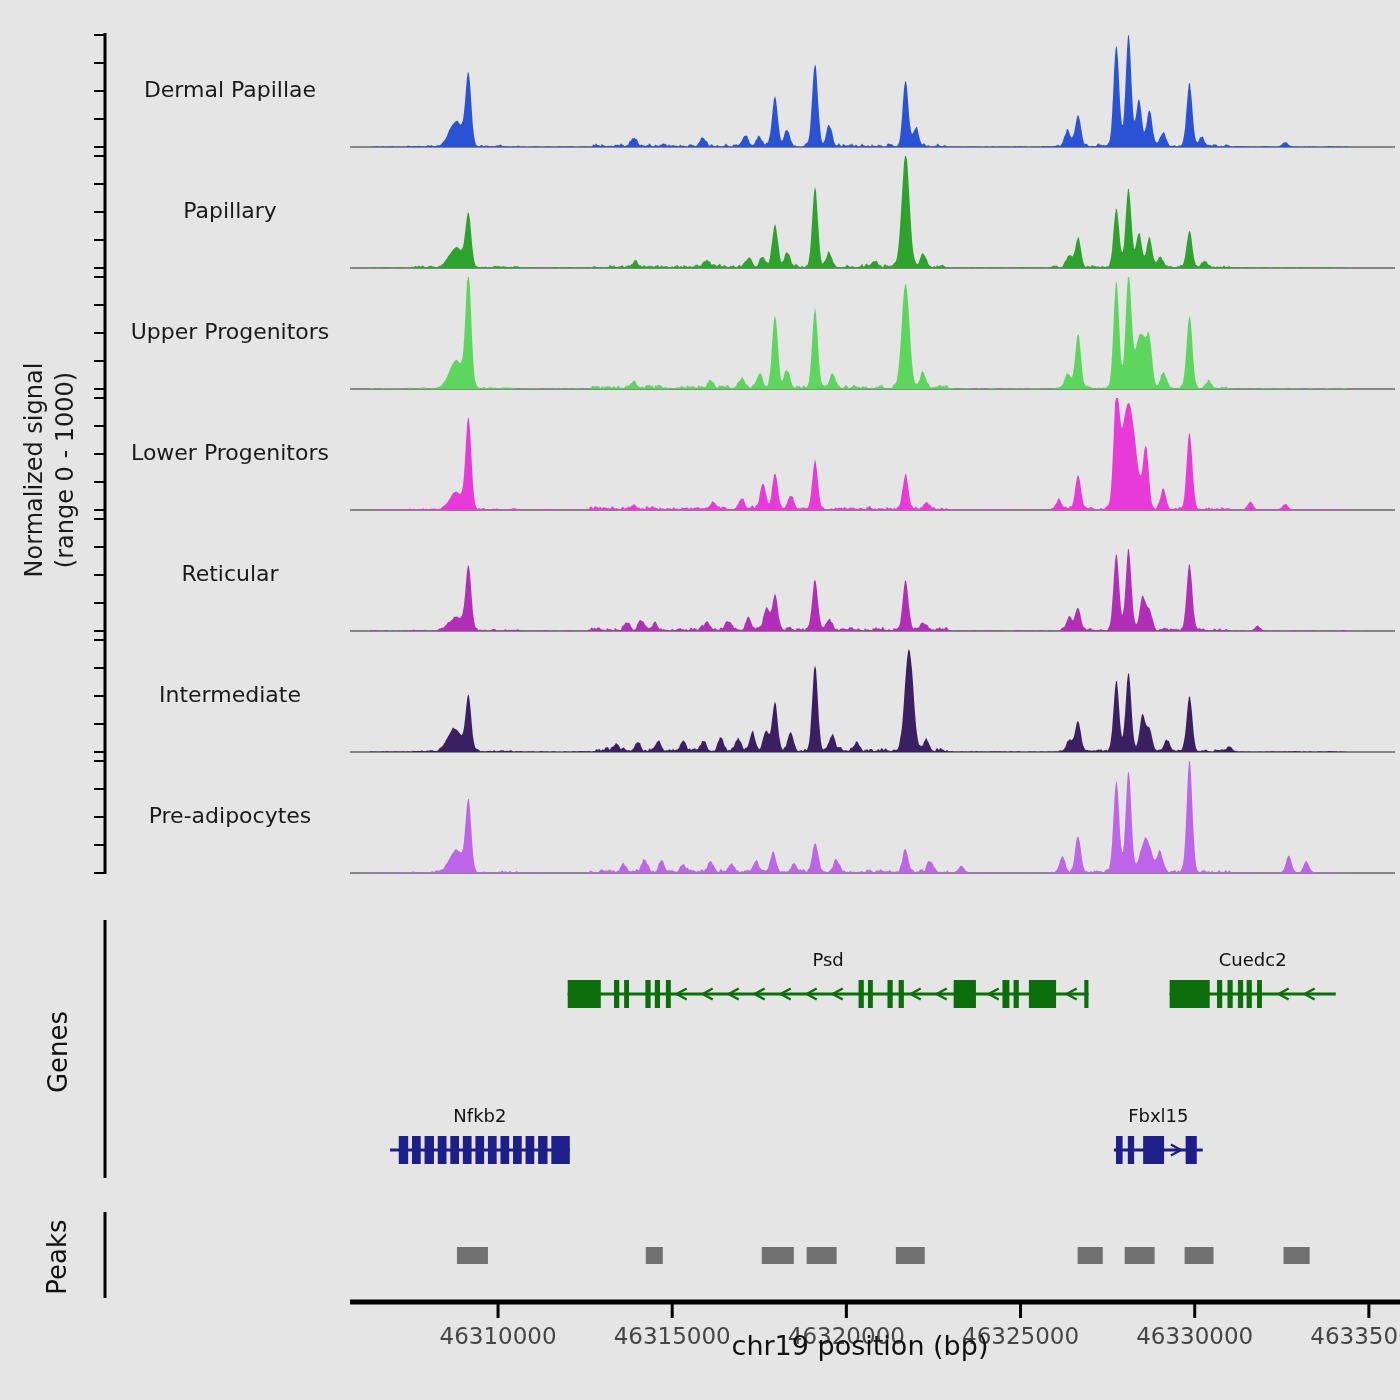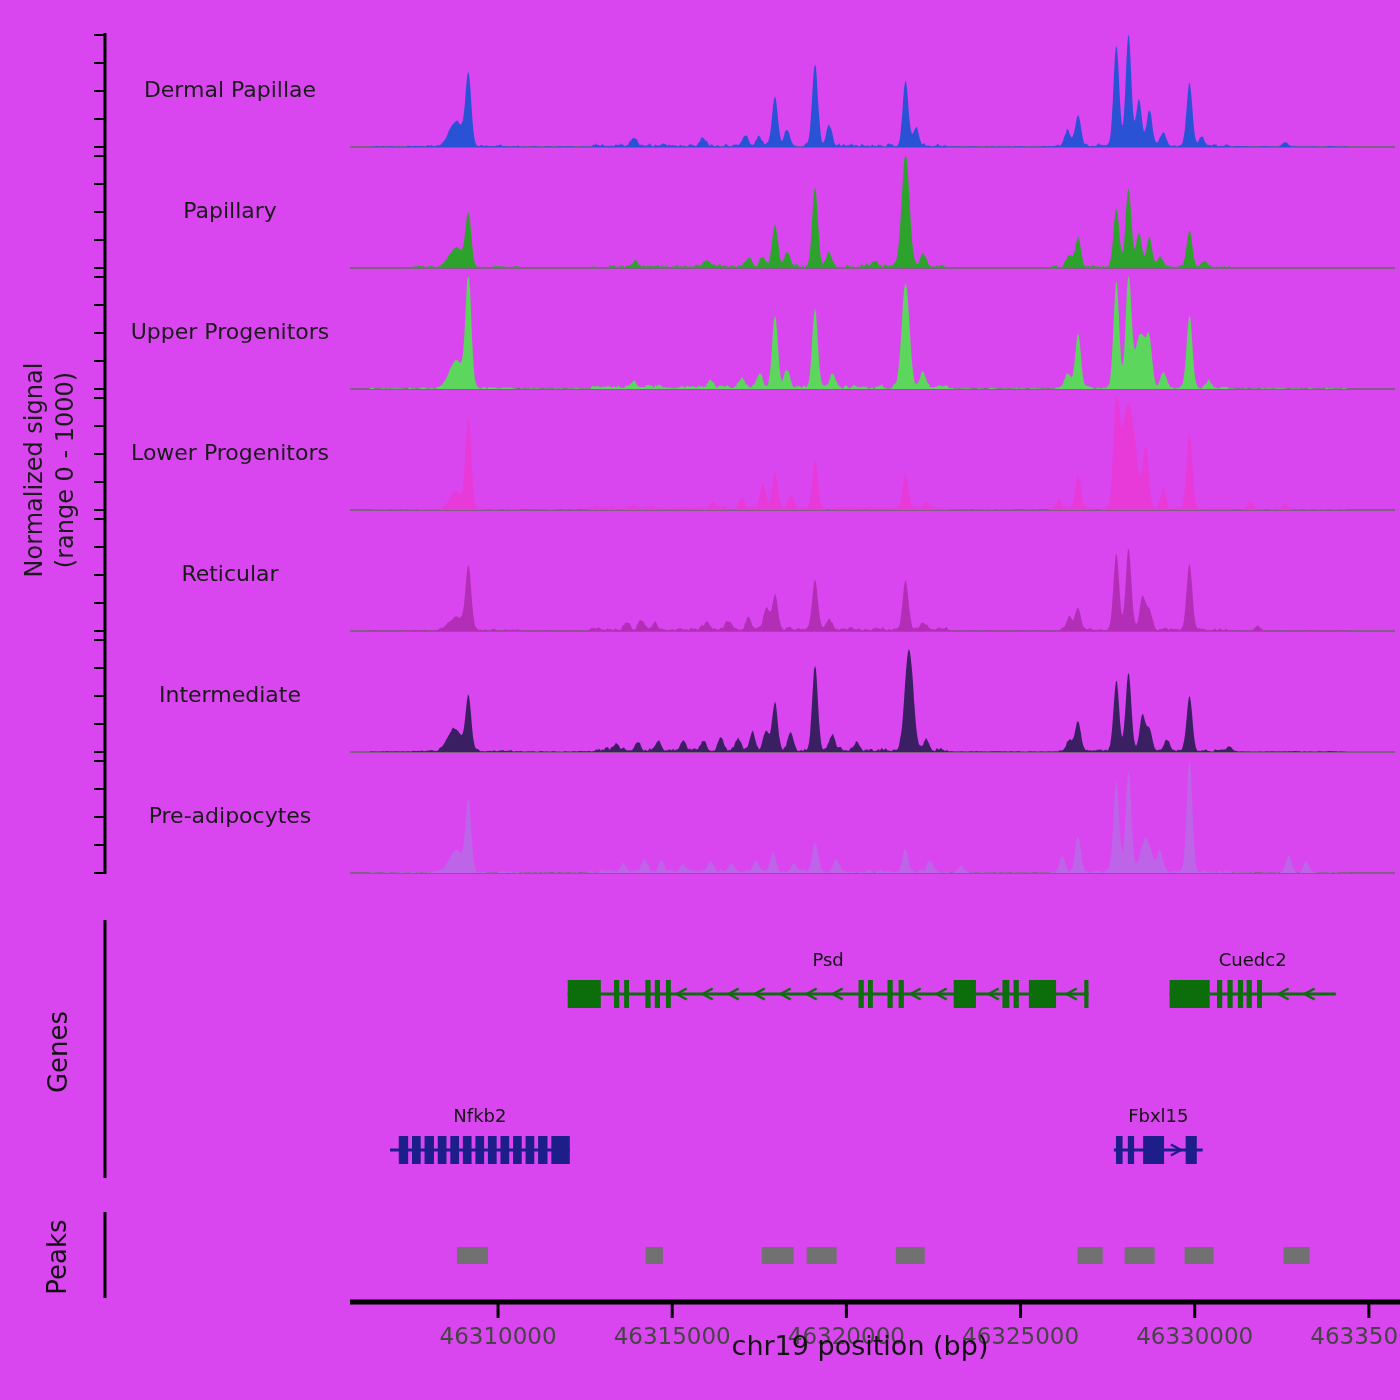--- a/index.html
+++ b/index.html
@@ -1,16 +1,16 @@
 <!DOCTYPE html>
 <html><head>
 <meta charset="utf-8">
 <style>
   html,body{margin:0;padding:0;background:#fff;}
-  .canvas{position:relative;width:1400px;height:1400px;background:#d946ef;overflow:hidden;
+  .canvas{position:relative;width:1400px;height:1400px;background:#e5e5e5;overflow:hidden;
           font-family:"DejaVu Sans","Liberation Sans",sans-serif;}
   .rot{position:absolute;transform:rotate(-90deg);transform-origin:center center;
        text-align:center;color:#111;}
   #ylabel{left:-249px;top:438px;width:600px;height:64px;font-size:24px;line-height:31px;color:#1a1a1a;}
   #genes-label{left:-242px;top:1035px;width:600px;height:34px;font-size:26px;line-height:34px;}
   #peaks-label{left:-243px;top:1240px;width:600px;height:34px;font-size:26px;line-height:34px;}
   #xlabel{position:absolute;left:560px;top:1330px;width:600px;text-align:center;
           font-size:27px;color:#111;}
   svg{position:absolute;left:0;top:0;}
 </style>

